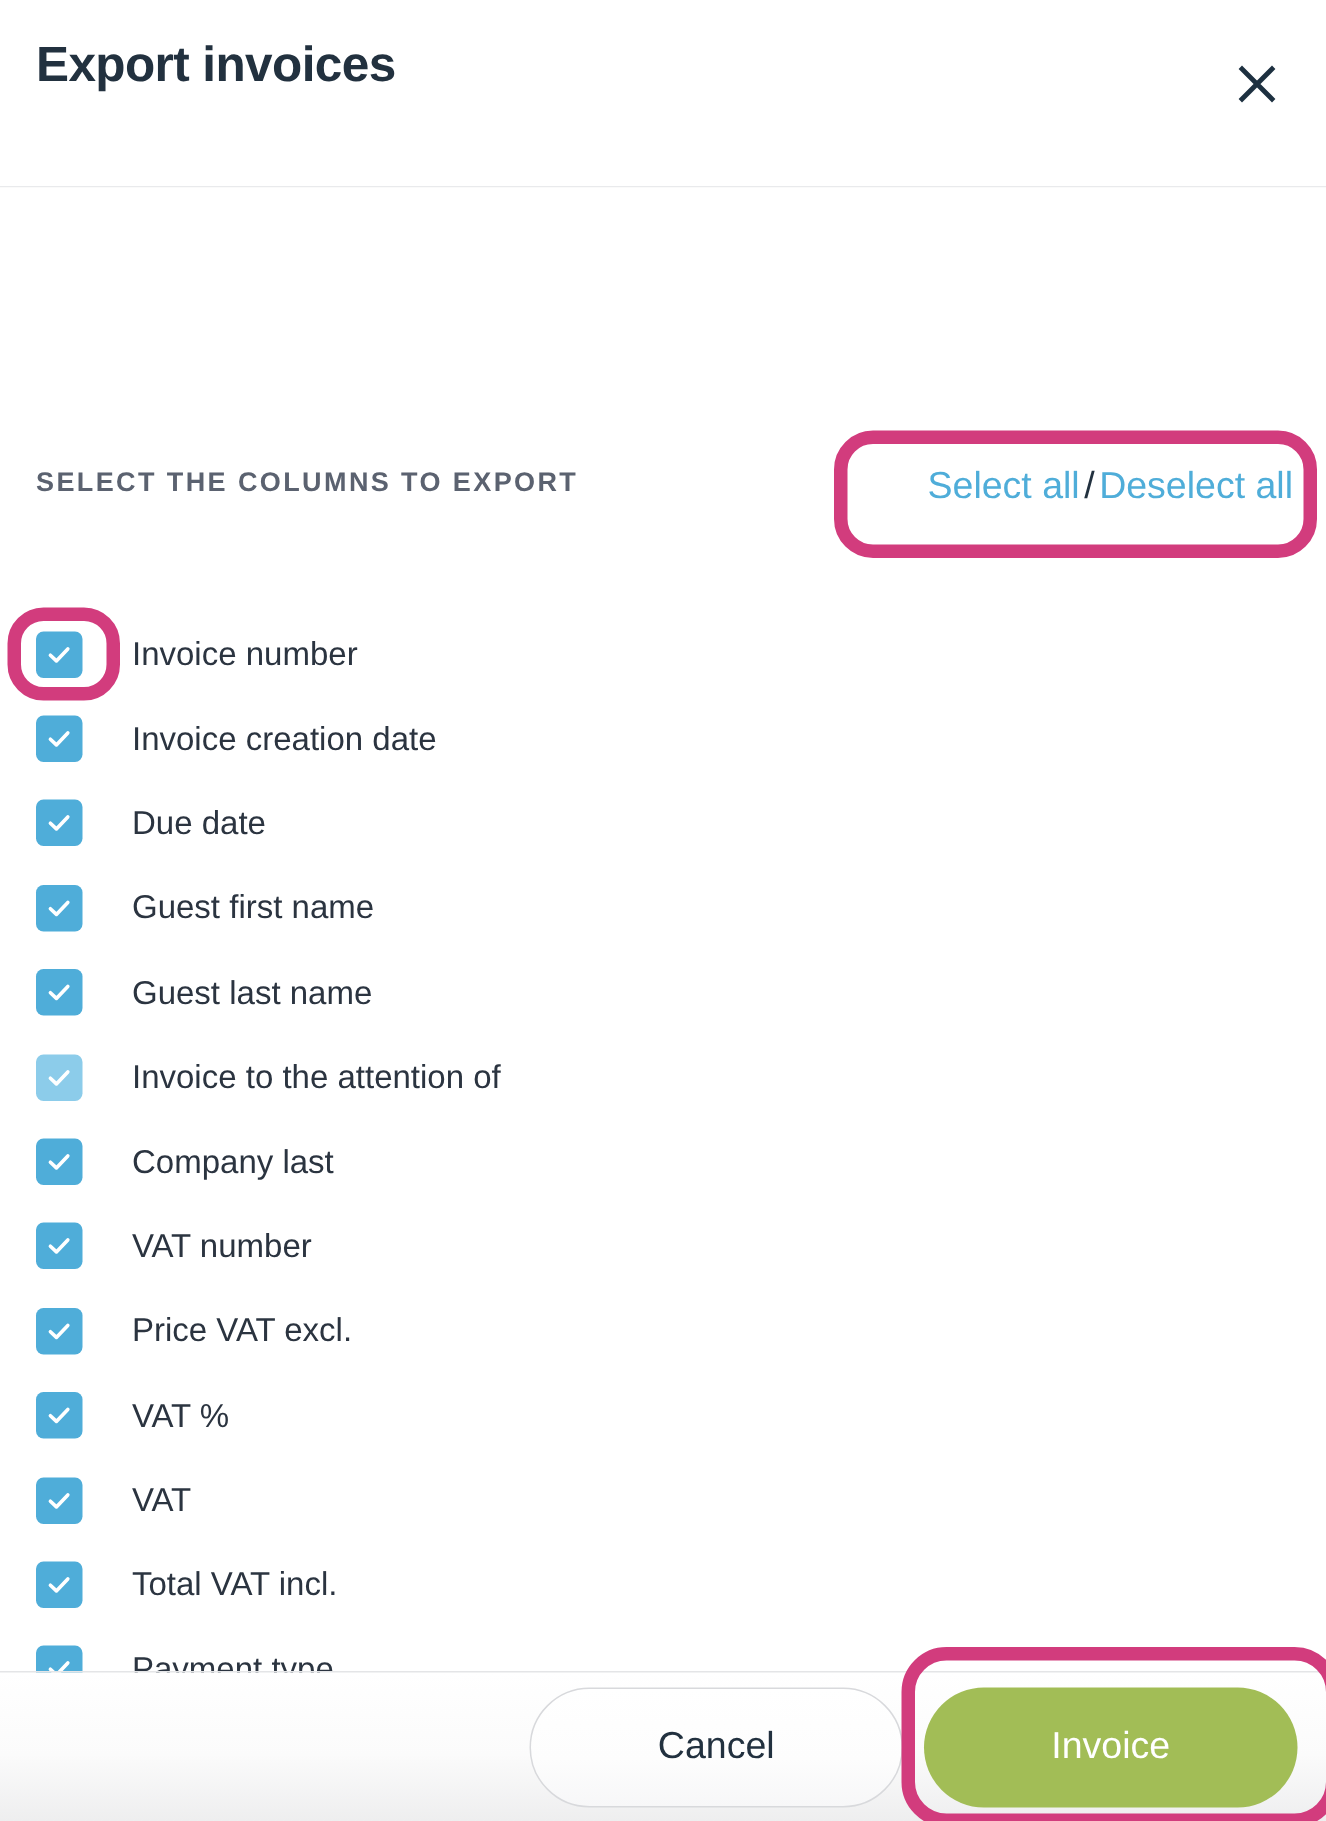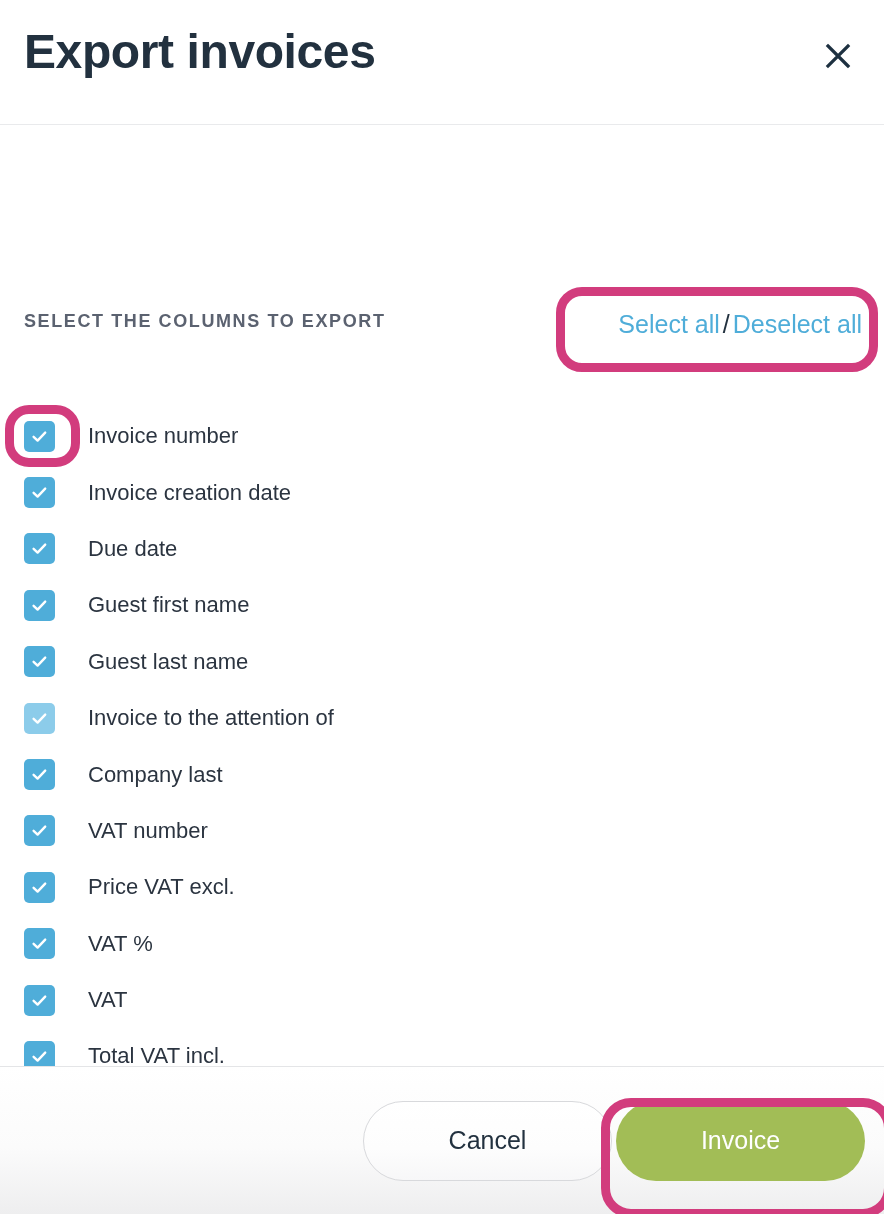--- a/index.html
+++ b/index.html
@@ -33,21 +33,21 @@
     box-sizing: border-box;
     border-bottom: 1px solid #e9eaec;
     display: flex;
     align-items: flex-start;
     background: #fff;
   }
   .modal-title {
     position: absolute;
     left: 24px;
     top: 24px;
-    font-size: 48px;
+    font-size: 33px;
     font-weight: bold;
     color: #22313f;
     letter-spacing: -0.4px;
     line-height: 1.15;
     white-space: nowrap;
   }
   .close-btn {
     position: absolute;
     right: 28px;
     top: 38px;
@@ -165,29 +165,29 @@
     pointer-events: none;
     z-index: 5;
   }
 
   
   .modal-footer {
     position: absolute;
     left: 0;
     right: 0;
     bottom: 0;
-    height: 148px;
+    height: 100px;
     box-sizing: border-box;
     border-top: 1px solid #e4e5e7;
     background: linear-gradient(to bottom, #ffffff 0%, #fbfbfb 55%, #eeeeef 100%);
     display: flex;
     align-items: center;
     justify-content: flex-end;
     padding-right: 19px;
-    gap: 4px;
+    gap: 14px;
     z-index: 3;
   }
   .btn {
     font-size: 25px;
     border-radius: 40px;
     box-sizing: border-box;
     display: flex;
     align-items: center;
     justify-content: center;
     cursor: pointer;

